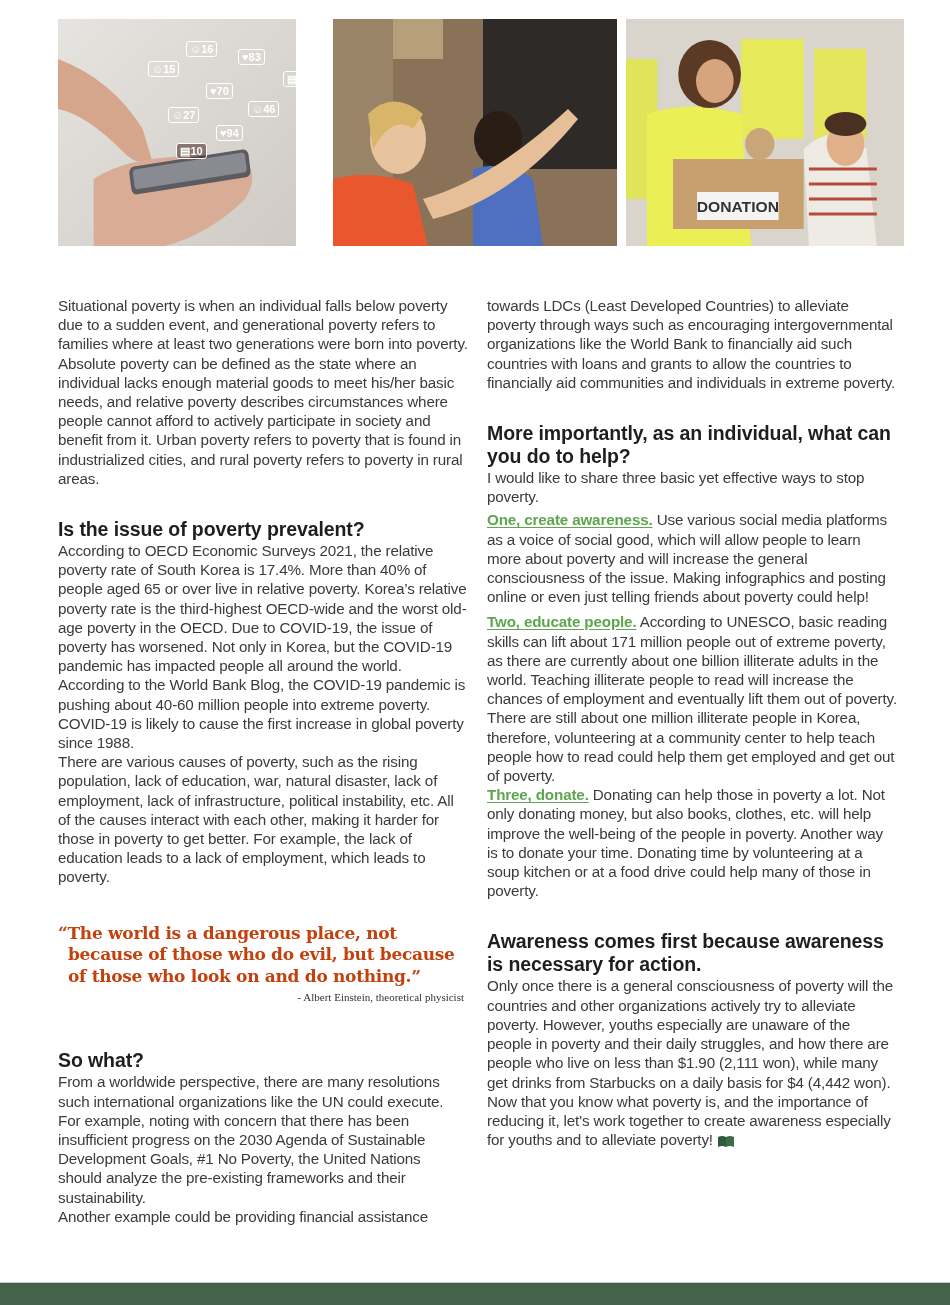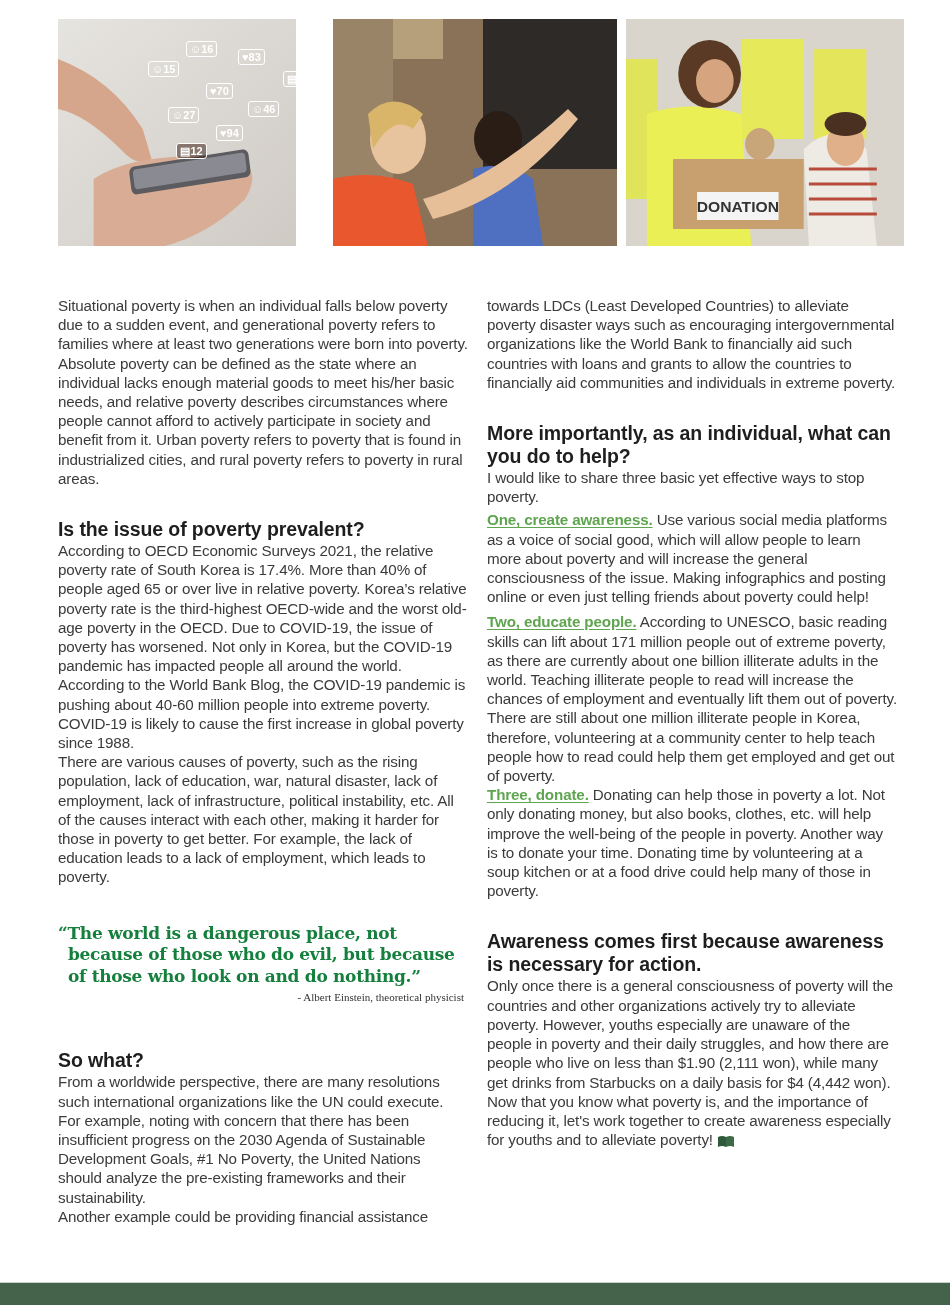--- a/index.html
+++ b/index.html
@@ -17,21 +17,21 @@
     .col { position: absolute; top: 296px; width: 410px; }
     #col-left { left: 58px; }
     #col-right { left: 487px; }
 
     p, .para { margin: 0; font-size: 15.2px; line-height: 19.2px; color: #3b3b3b; letter-spacing: -0.15px; }
     h2 { margin: 0; font-size: 19.5px; line-height: 23px; font-weight: bold; color: #1e1e1e; letter-spacing: -0.1px; }
     .lead { color: #5fa550; text-decoration: underline; font-weight: bold; text-underline-offset: 2px; }
 
     .quote {
       font-family: "DejaVu Serif", "Liberation Serif", serif;
-      font-weight: bold; color: #15803d; font-size: 17px; line-height: 21.6px;
+      font-weight: bold; color: #c2410c; font-size: 17px; line-height: 21.6px;
       margin: 0; padding-left: 10px; text-indent: -10px; letter-spacing: -0.3px;
     }
     .attrib {
       font-family: "Liberation Serif", "DejaVu Serif", serif;
       font-size: 11px; color: #333; text-align: right; margin-top: 4px; width: 406px;
     }
     .book-icon { display: inline-block; vertical-align: -2px; margin-left: 4px; }
 
     #footer-bar { position: absolute; left: 0; top: 1282px; width: 950px; height: 23px; background: #45634a; border-top: 1px solid #c8d0c8; }
   </style>
@@ -53,21 +53,21 @@
     <rect x="84" y="143" width="127" height="20" rx="4" fill="#8a8a92" transform="rotate(-8 140 150)"></rect>
   </svg>
 <div style="position: absolute; left: 128px; top: 22px; border: 1.5px solid rgb(255, 255, 255); border-radius: 3px; padding: 0px 3px; color: rgb(255, 255, 255); font: bold 11px / 14px &quot;Liberation Sans&quot;, sans-serif; white-space: nowrap;">☺16</div>
     <div style="position: absolute; left: 90px; top: 42px; border: 1.5px solid rgb(255, 255, 255); border-radius: 3px; padding: 0px 3px; color: rgb(255, 255, 255); font: bold 11px / 14px &quot;Liberation Sans&quot;, sans-serif; white-space: nowrap;">☺15</div>
     <div style="position: absolute; left: 180px; top: 30px; border: 1.5px solid rgb(255, 255, 255); border-radius: 3px; padding: 0px 3px; color: rgb(255, 255, 255); font: bold 11px / 14px &quot;Liberation Sans&quot;, sans-serif; white-space: nowrap;">♥83</div>
     <div style="position: absolute; left: 225px; top: 52px; border: 1.5px solid rgb(255, 255, 255); border-radius: 3px; padding: 0px 3px; color: rgb(255, 255, 255); font: bold 11px / 14px &quot;Liberation Sans&quot;, sans-serif; white-space: nowrap;">▤21</div>
     <div style="position: absolute; left: 148px; top: 64px; border: 1.5px solid rgb(255, 255, 255); border-radius: 3px; padding: 0px 3px; color: rgb(255, 255, 255); font: bold 11px / 14px &quot;Liberation Sans&quot;, sans-serif; white-space: nowrap;">♥70</div>
     <div style="position: absolute; left: 190px; top: 82px; border: 1.5px solid rgb(255, 255, 255); border-radius: 3px; padding: 0px 3px; color: rgb(255, 255, 255); font: bold 11px / 14px &quot;Liberation Sans&quot;, sans-serif; white-space: nowrap;">☺46</div>
     <div style="position: absolute; left: 110px; top: 88px; border: 1.5px solid rgb(255, 255, 255); border-radius: 3px; padding: 0px 3px; color: rgb(255, 255, 255); font: bold 11px / 14px &quot;Liberation Sans&quot;, sans-serif; white-space: nowrap;">☺27</div>
     <div style="position: absolute; left: 158px; top: 106px; border: 1.5px solid rgb(255, 255, 255); border-radius: 3px; padding: 0px 3px; color: rgb(255, 255, 255); font: bold 11px / 14px &quot;Liberation Sans&quot;, sans-serif; white-space: nowrap;">♥94</div>
-    <div style="position: absolute; left: 118px; top: 124px; border: 1.5px solid rgb(255, 255, 255); border-radius: 3px; padding: 0px 3px; color: rgb(255, 255, 255); font: bold 11px / 14px &quot;Liberation Sans&quot;, sans-serif; white-space: nowrap; background: rgba(70, 40, 30, 0.55);">▤12</div>
+    <div style="position: absolute; left: 118px; top: 124px; border: 1.5px solid rgb(255, 255, 255); border-radius: 3px; padding: 0px 3px; color: rgb(255, 255, 255); font: bold 11px / 14px &quot;Liberation Sans&quot;, sans-serif; white-space: nowrap; background: rgba(70, 40, 30, 0.55);">▤10</div>
   </div>
 <div class="photo" id="photo-2">
   <svg viewBox="0 0 284 227" preserveAspectRatio="none">
     <rect width="284" height="227" fill="#8a7258"></rect>
     <rect x="150" y="0" width="134" height="150" fill="#2d2a28"></rect>
     <rect x="0" y="0" width="60" height="227" fill="#9a8468"></rect>
     <rect x="60" y="0" width="50" height="40" fill="#b6a07c"></rect>
     <path d="M0 160 Q40 150 80 165 L95 227 L0 227Z" fill="#e8572e"></path>
     <ellipse cx="65" cy="120" rx="28" ry="35" fill="#e8c49e"></ellipse>
     <path d="M35 95 Q60 70 90 95 L80 110 Q60 95 40 130Z" fill="#d9b56a"></path>
@@ -107,21 +107,21 @@
     <p class="quote">“The world is a dangerous place, not because of those who do evil, but because of those who look on and do nothing.”</p>
     <div class="attrib">- Albert Einstein, theoretical physicist</div>
   </div>
 
   <h2 style="margin-top:46px">So what?</h2>
   <p>From a worldwide perspective, there are many resolutions such international organizations like the UN could execute. For example, noting with concern that there has been insufficient progress on the 2030 Agenda of Sustainable Development Goals, #1 No Poverty, the United Nations should analyze the pre-existing frameworks and their sustainability.</p>
   <p>Another example could be providing financial assistance</p>
 </div>
 
 <div class="col" id="col-right">
-  <p>towards LDCs (Least Developed Countries) to alleviate poverty disaster ways such as encouraging intergovernmental organizations like the World Bank to financially aid such countries with loans and grants to allow the countries to financially aid communities and individuals in extreme poverty.</p>
+  <p>towards LDCs (Least Developed Countries) to alleviate poverty through ways such as encouraging intergovernmental organizations like the World Bank to financially aid such countries with loans and grants to allow the countries to financially aid communities and individuals in extreme poverty.</p>
 
   <h2 style="margin-top:30px">More importantly, as an individual, what can you do to help?</h2>
   <p>I would like to share three basic yet effective ways to stop poverty.</p>
 
   <div class="para" style="margin-top:4px">
     <span class="lead">One, create awareness.</span><span> Use various social media platforms as a voice of social good, which will allow people to learn more about poverty and will increase the general consciousness of the issue. Making infographics and posting online or even just telling friends about poverty could help!</span>
   </div>
   <div class="para" style="margin-top:6px">
     <span class="lead">Two, educate people.</span><span>  According to UNESCO, basic reading skills can lift about 171 million people out of extreme poverty, as there are currently about one billion illiterate adults in the world. Teaching illiterate people to read will increase the chances of employment and eventually lift them out of poverty. There are still about one million illiterate people in Korea, therefore, volunteering at a community center to help teach people how to read could help them get employed and get out of poverty.</span>
   </div>

